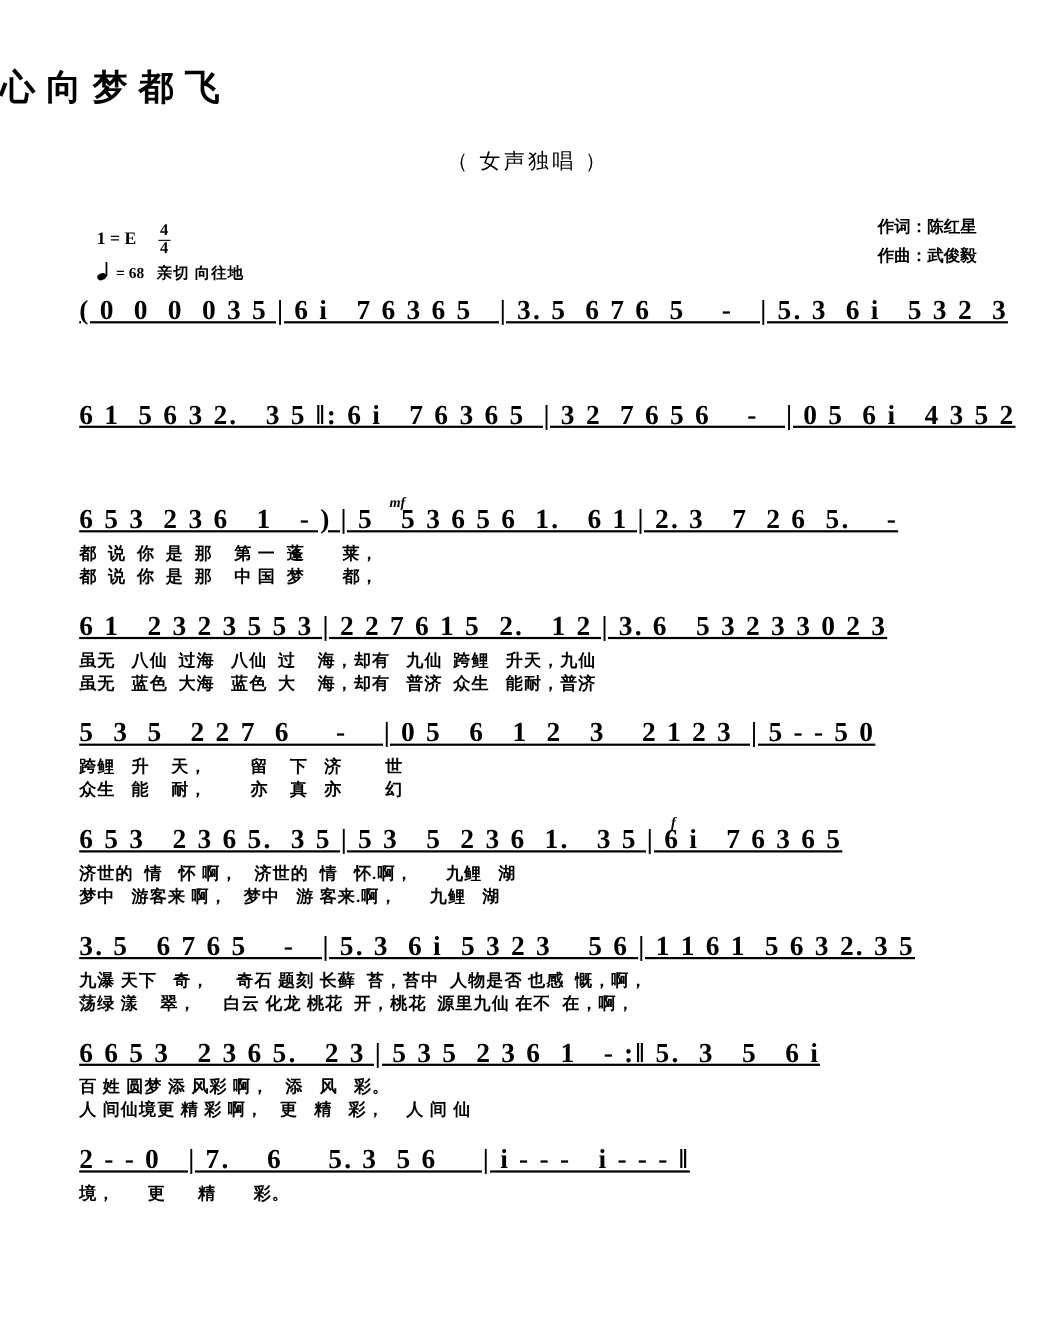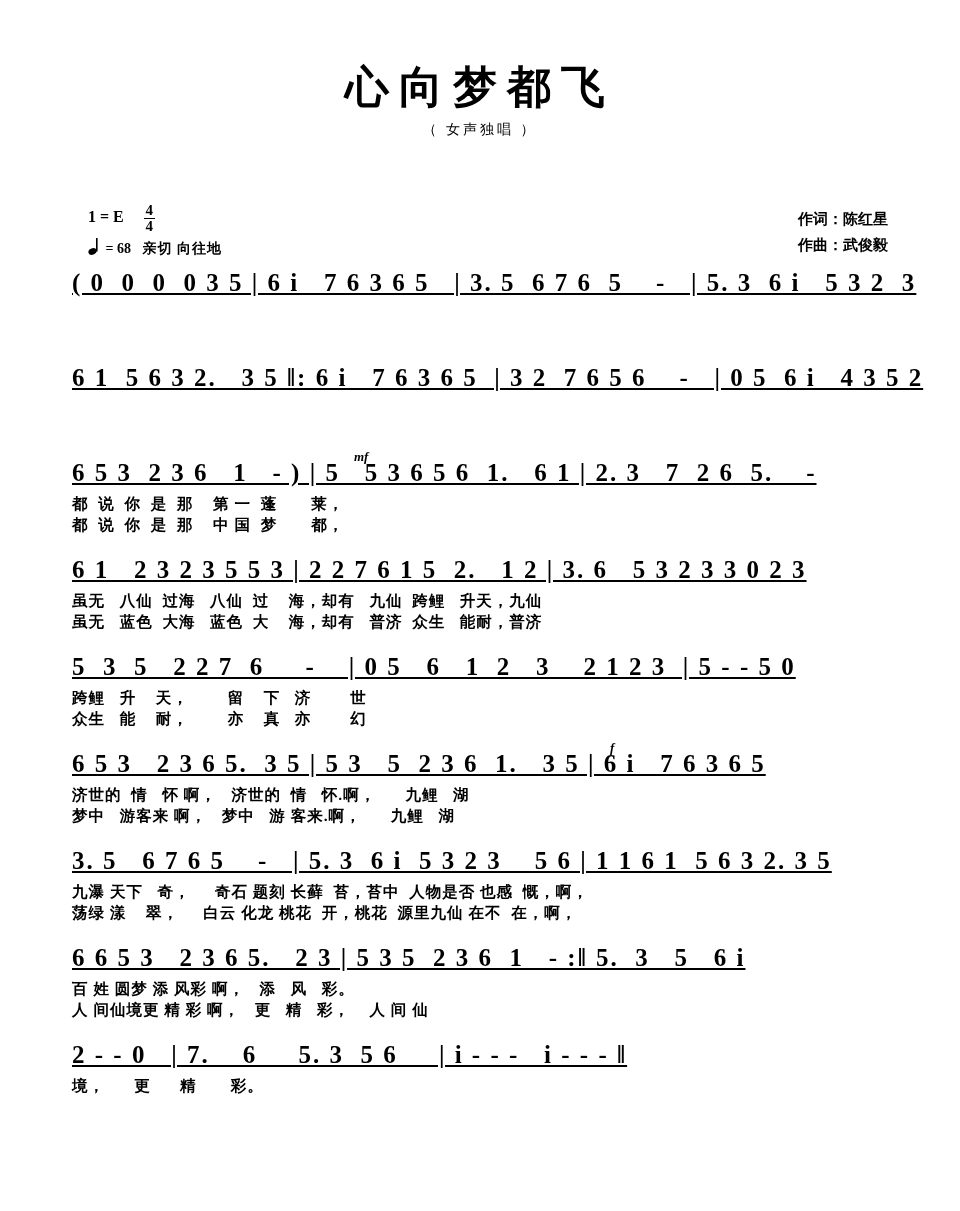--- a/index.html
+++ b/index.html
@@ -16,37 +16,36 @@
     overflow: hidden;
   }
   .sheet {
     position: relative;
     width: 960px;
     height: 1211px;
     box-sizing: border-box;
   }
   
   .title {
-    text-align: center;
-    font-size: 44px;
+    font-size: 32px;
     font-weight: bold;
     letter-spacing: 10px;
     margin-top: 58px;
     font-family: "Liberation Serif", serif;
   }
   .subtitle {
     text-align: center;
-    font-size: 14px;
-    margin-top: 4px;
+    font-size: 19px;
+    margin-top: 32px;
     letter-spacing: 3px;
   }
   .credits {
     position: absolute;
     right: 72px;
-    top: 148px;
+    top: 136px;
     font-size: 15px;
     line-height: 1.75;
     text-align: right;
     font-weight: bold;
   }
   .meta {
     position: absolute;
     left: 88px;
     top: 145px;
     font-size: 15px;

